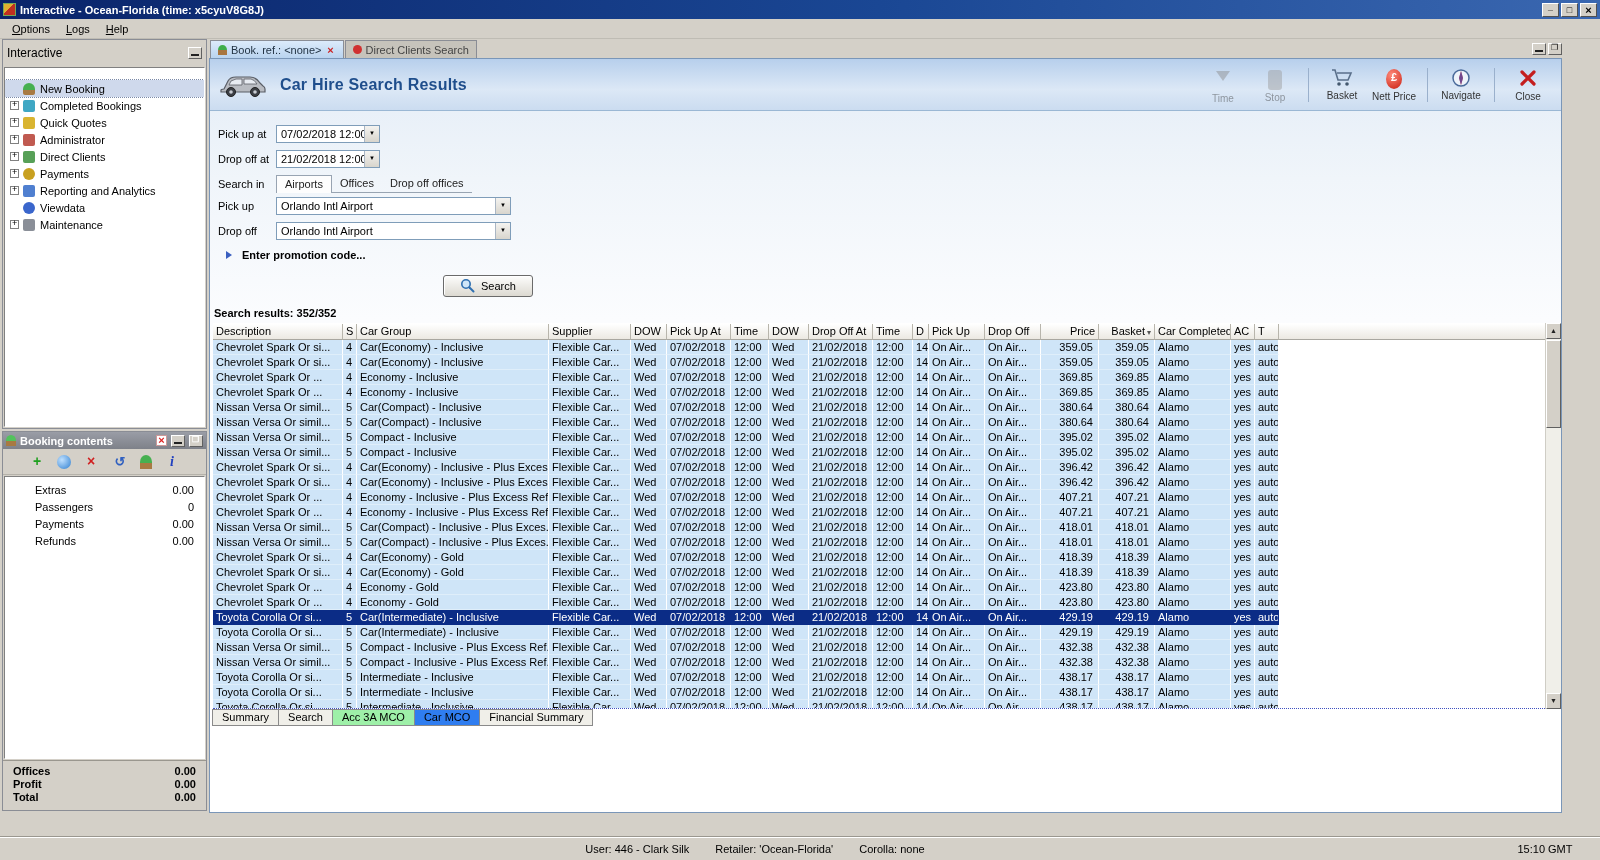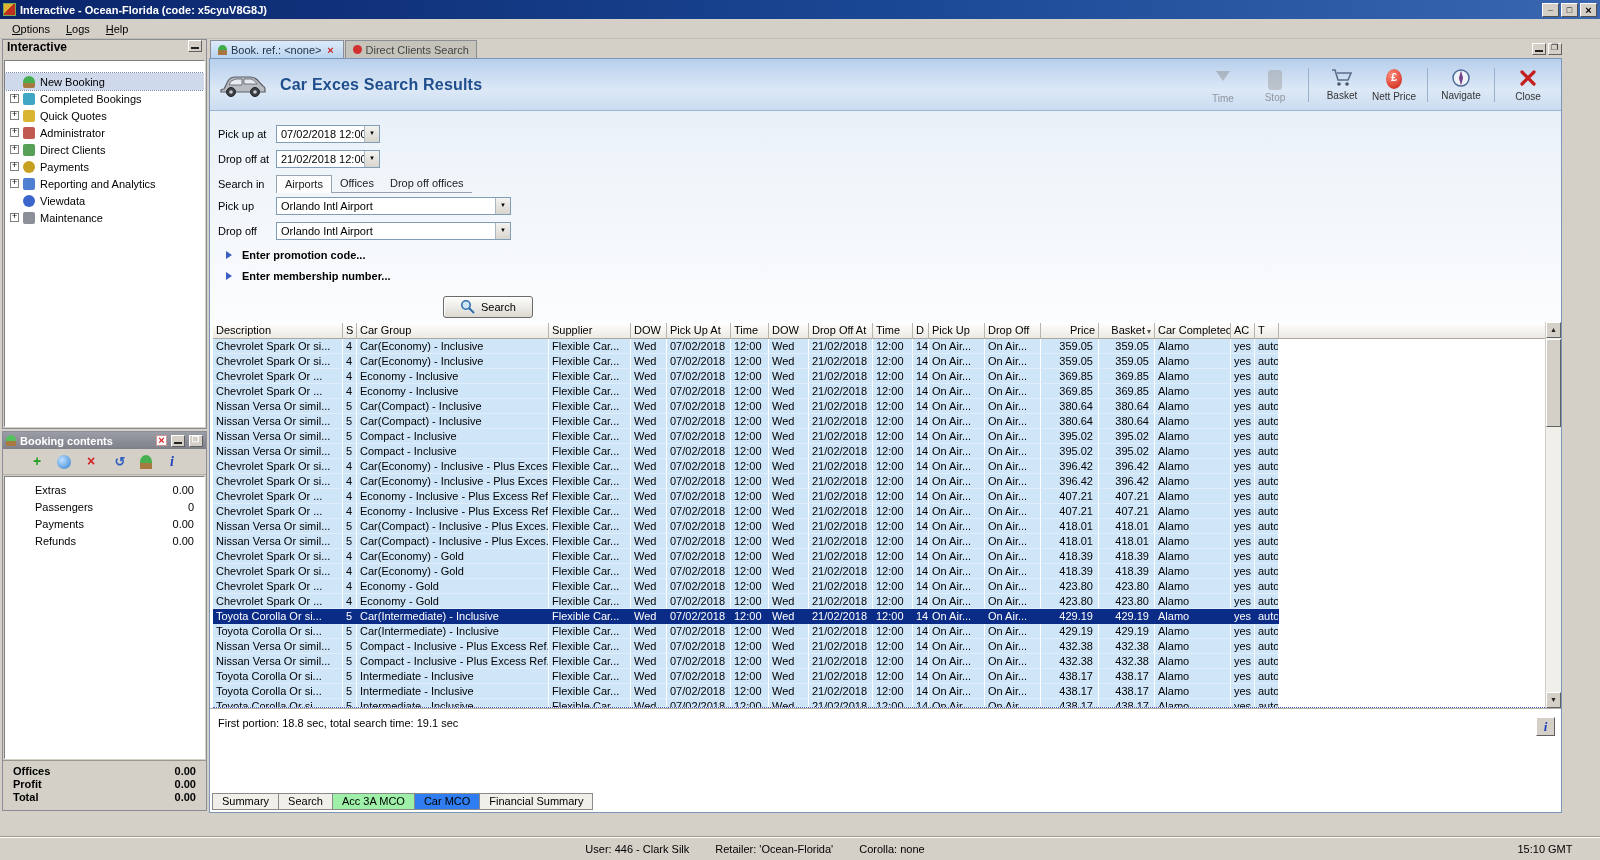--- a/index.html
+++ b/index.html
@@ -21,21 +21,21 @@
   .menu-item::first-letter { text-decoration:underline; }
 
   
   .workspace { height:798px; display:flex; align-items:stretch; }
   .left-col { width:205px; margin-left:2px; display:flex; flex-direction:column; padding-bottom:26px; }
   .main-col { flex:1; margin-left:2px; margin-right:38px; display:flex; flex-direction:column; padding-bottom:24px; }
 
   
   .panel { border:1px solid #8a8d95; background:#d4d0c8; display:flex; flex-direction:column; }
   .interactive-panel { height:390px; }
-  .panel-head { height:19px; display:flex; align-items:flex-start; padding:0 4px; font-weight:bold; font-size:12px; }
+  .panel-head { height:26px; display:flex; align-items:center; padding:0 4px; font-weight:normal; font-size:12px; }
   .panel-head .ph-label { flex:1; }
   .cap-btn { width:14px; height:12px; background:#d4d0c8; border:1px solid; border-color:#fff #606060 #606060 #fff; position:relative; }
   .cap-btn.dash::before { content:""; position:absolute; left:2px; right:2px; bottom:2px; height:2px; background:#222; }
   .cap-btn.rest::before { content:"❐"; position:absolute; left:2px; top:-1px; font-size:8px; }
   .tree { flex:1; background:#fff; border:1px solid; border-color:#808080 #fff #fff #808080; margin:1px; overflow:hidden; padding-top:5px; }
   .tree-item { display:flex; align-items:center; height:17px; padding-left:5px; cursor:default; }
   .tree-item .expand-box { width:9px; height:9px; border:1px solid #808080; background:#fff; position:relative; margin-right:4px; visibility:hidden; flex:none; }
   .tree-item.expandable .expand-box { visibility:visible; }
   .expand-box::before { content:"+"; position:absolute; left:1px; top:-3px; font-size:9px; line-height:11px; }
   .tree-icon { width:12px; height:12px; margin-right:5px; flex:none; border-radius:2px; background:#888; }
@@ -157,21 +157,21 @@
   .sb-center { display:flex; gap:26px; }
   .sb-time { width:90px; text-align:center; }
 
   svg { display:block; }
 </style>
 </head>
 <body>
 
 <div class="titlebar">
   <div class="app-icon"></div>
-  <div class="title-text">Interactive - Ocean-Florida (code: x5cyuV8G8J)</div>
+  <div class="title-text">Interactive - Ocean-Florida (time: x5cyuV8G8J)</div>
   <div class="wbtns">
     <div class="wbtn min"></div>
     <div class="wbtn max"></div>
     <div class="wbtn cls"></div>
   </div>
 </div>
 
 <div class="menubar">
 
     <span class="menu-item"><span>Options</span></span>
@@ -335,21 +335,21 @@
           <svg width="46" height="28" viewBox="0 0 46 28">
             <path d="M4 18 L8 10 Q10 6 16 6 L30 6 Q36 6 40 12 L43 15 Q45 16 45 18 L45 21 L1 21 L1 19 Q1 18 4 18 Z" fill="#b9bcc2" stroke="#5a5e66" stroke-width="1.2"></path>
             <path d="M11 10 L16 8 L22 8 L22 14 L9 14 Z" fill="#e8ecf2" stroke="#5a5e66" stroke-width="0.8"></path>
             <path d="M24 8 L31 8 Q35 9 37 13 L24 13 Z" fill="#e8ecf2" stroke="#5a5e66" stroke-width="0.8"></path>
             <circle cx="11" cy="21" r="4.5" fill="#3c3f45" stroke="#222" stroke-width="1"></circle>
             <circle cx="35" cy="21" r="4.5" fill="#3c3f45" stroke="#222" stroke-width="1"></circle>
             <circle cx="11" cy="21" r="1.8" fill="#c9ccd2"></circle>
             <circle cx="35" cy="21" r="1.8" fill="#c9ccd2"></circle>
           </svg>
         </span>
-        <span class="page-title">Car Exces Search Results</span>
+        <span class="page-title">Car Hire Search Results</span>
         <span class="hdr-spacer"></span>
         <div class="hdr-toolbar">
           <div class="tbtn disabled">
             <span class="tb-ico more-ico"></span>
             <span class="tb-label">Time</span>
           </div>
           <div class="tbtn disabled">
             <span class="tb-ico stop-ico"></span>
             <span class="tb-label">Stop</span>
           </div>
@@ -428,35 +428,32 @@
           <span class="flabel">Drop off</span>
           <div class="tbox combo">
             <span class="val">Orlando Intl Airport</span>
             <span class="dd-btn"></span>
           </div>
         </div>
         <div class="disc-row">
           <span class="disc-arrow"></span>
           <span>Enter promotion code...</span>
         </div>
-        <div class="disc-row">
-          <span class="disc-arrow"></span>
-          <span>Enter membership number...</span>
-        </div>
         <div class="search-btn-row">
           <span class="search-btn">
             <svg width="15" height="15" viewBox="0 0 15 15">
               <circle cx="6" cy="6" r="4.2" fill="#cfe6f8" stroke="#2f6fb0" stroke-width="1.6"></circle>
               <path d="M9.5 9.5 L13.5 13.5" stroke="#2f6fb0" stroke-width="2" stroke-linecap="round"></path>
             </svg>
             <span>Search</span>
           </span>
         </div>
       </div>
 
+      <div class="results-label">Search results: 352/352</div>
 
       <div class="table-wrap">
         <div class="thead" id="thead">
             <div class="hcell" style="width: 130px;">Description</div>
             <div class="hcell" style="width: 14px;">S</div>
             <div class="hcell" style="width: 192px;">Car Group</div>
             <div class="hcell" style="width: 82px;">Supplier</div>
             <div class="hcell" style="width: 36px;">DOW</div>
             <div class="hcell" style="width: 64px;">Pick Up At</div>
             <div class="hcell" style="width: 38px;">Time</div>
@@ -1000,24 +997,20 @@
               <div class="cell fill"></div>
             </div>
           </div>
         <div class="vscroll">
           <span class="sbtn up"></span>
           <span class="sthumb"></span>
           <span class="sbtn down"></span>
         </div>
       </div>
 
-      <div class="tbl-footer">
-        <span class="footer-text">First portion: 18.8 sec, total search time: 19.1 sec</span>
-        <span class="info-btn"></span>
-      </div>
 
       <div class="bottom-tabs">
 
           <div class="btab"><span>Summary</span></div>
 
           <div class="btab"><span>Search</span></div>
 
           <div class="btab hl-green"><span>Acc 3A MCO</span></div>
 
           <div class="btab active hl-blue"><span>Car MCO</span></div>

